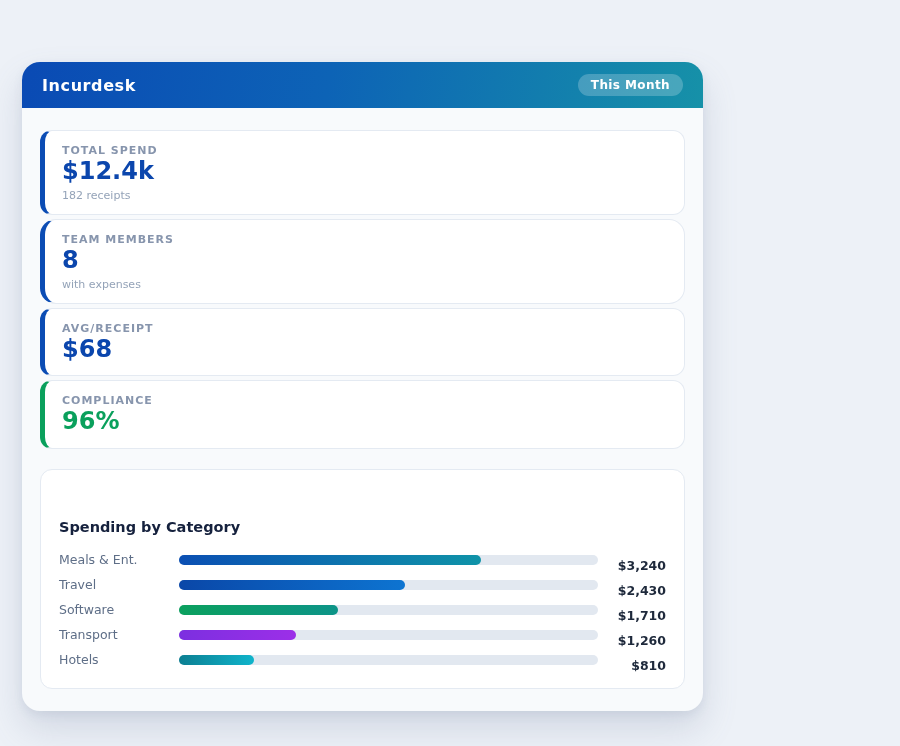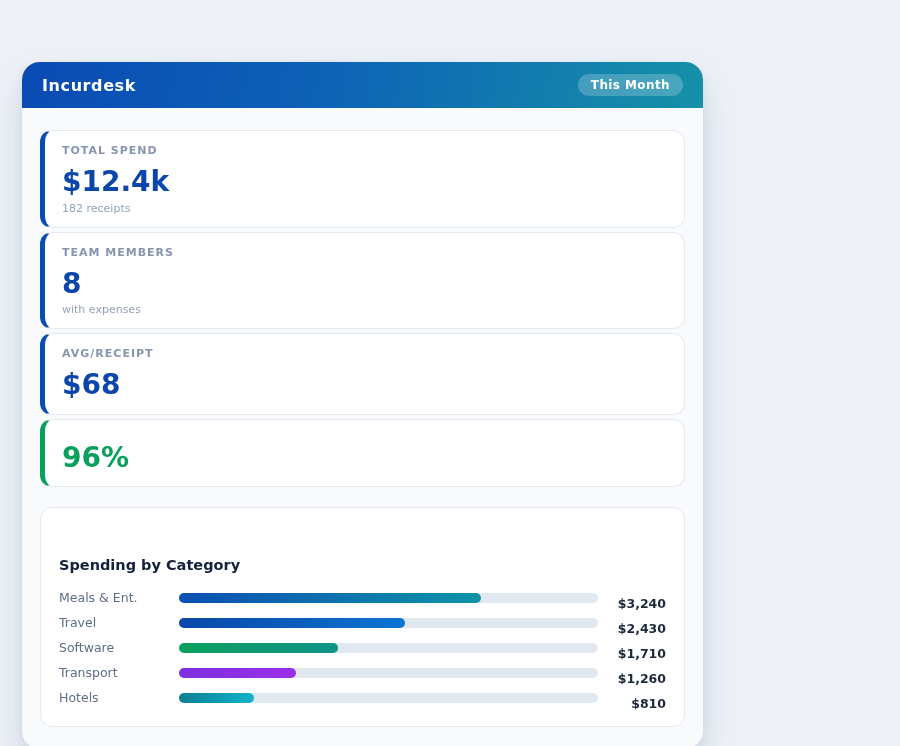--- a/index.html
+++ b/index.html
@@ -58,24 +58,24 @@
     padding:13px 17px 12px;
   }
   .stat-label {
     color:#8795ad;
     font-size:11px;
     font-weight:bold;
     letter-spacing:1px;
   }
   .stat-value {
     color:#0b46ad;
-    font-size:28px;
+    font-size:24px;
     font-weight:bold;
     line-height:1.2;
-    margin-top:8px;
+    margin-top:0;
   }
   .stat-sub {
     color:#94a3b8;
     font-size:11px;
     margin-top:3px;
   }
   .stat-sub:empty { display:none; }
   .category-card {
     margin:20px 18px 0;
     background:#ffffff;
@@ -131,31 +131,32 @@
     <div class="app-title">Incurdesk</div>
     <button class="period-badge">This Month</button>
   </div>
 
   <div class="stats">
     <div class="stat-card" style="border-left-color: rgb(11, 76, 180);">
       <div class="stat-label">TOTAL SPEND</div>
       <div class="stat-value" style="color: rgb(11, 70, 173);">$12.4k</div>
       <div class="stat-sub">182 receipts</div>
     </div>
-    <div class="stat-card" style="border-left-color: rgb(11, 76, 180);">
+    <div class="stat-card" style="border-left-color: rgb(11, 76, 180); border-radius: 16px;">
       <div class="stat-label">TEAM MEMBERS</div>
       <div class="stat-value" style="color: rgb(11, 70, 173);">8</div>
       <div class="stat-sub">with expenses</div>
     </div>
     <div class="stat-card" style="border-left-color: rgb(11, 76, 180);">
       <div class="stat-label">AVG/RECEIPT</div>
       <div class="stat-value" style="color: rgb(11, 70, 173);">$68</div>
 
     </div>
     <div class="stat-card" style="border-left-color: rgb(10, 160, 92);">
+      <div class="stat-label">COMPLIANCE</div>
       <div class="stat-value" style="color: rgb(10, 160, 92);">96%</div>
 
     </div>
   </div>
 
   <div class="category-card">
     <div class="cat-title">Spending by Category</div>
 
     <div class="cat-row">
       <div class="cat-label">Meals &amp; Ent.</div>

